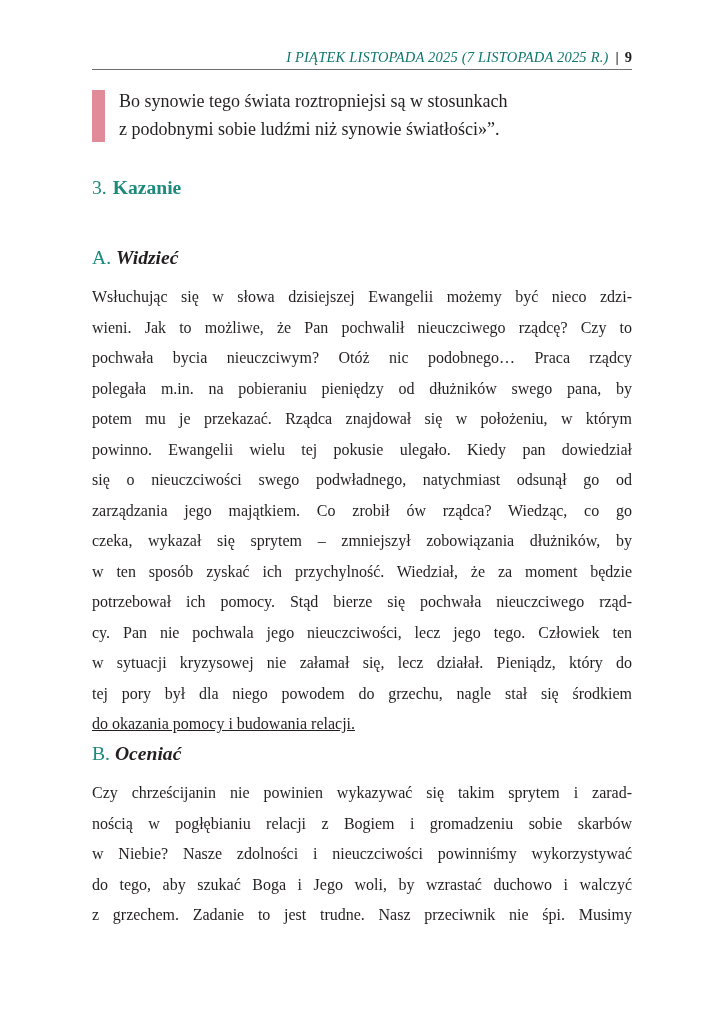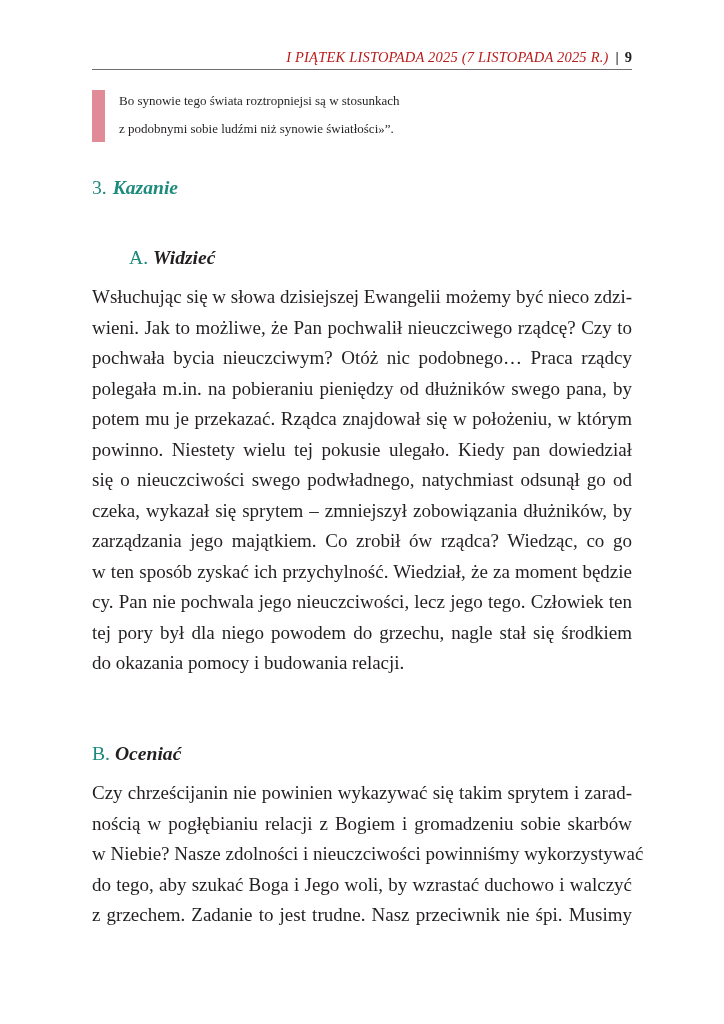--- a/index.html
+++ b/index.html
@@ -53,37 +53,36 @@
       top: 3px;
       width: 13px;
       height: 52px;
       background: #e18b98;
     }
     .quote-text {
       position: absolute;
       left: 27px;
       top: 0;
       width: 520px;
-      font-size: 13px;
+      font-size: 18px;
       line-height: 28px;
       white-space: nowrap;
     }
     .section-heading {
       position: absolute;
       left: 92px;
       top: 175px;
       font-size: 19.6px;
       line-height: 26px;
       color: #1c8a7c;
     }
     .section-heading .num {
       margin-right: 6px;
     }
     .section-heading .title {
-      font-style: italic;
       font-weight: bold;
     }
     .sub-heading {
       position: absolute;
       left: 92px;
       font-size: 19.6px;
       line-height: 26px;
     }
     .sub-heading .letter {
       color: #1c8a7c;
@@ -91,69 +90,72 @@
     }
     .sub-heading .title {
       font-style: italic;
       font-weight: bold;
       color: #231f20;
     }
     .para {
       position: absolute;
       left: 92px;
       width: 540px;
-      font-size: 19px;
+      font-size: 16px;
       line-height: 30.5px;
     }
     .para .line {
       display: block;
       white-space: nowrap;
       text-align: justify;
       text-align-last: justify;
       height: 30.5px;
     }
     .para .line.last {
       text-align-last: left;
+      text-decoration: underline;
     }
   </style>
 </head>
 <body>
 
 <div class="running-header">
-  <span class="header-title" style="color: #b91c1c;">I PIĄTEK LISTOPADA 2025 (7 LISTOPADA 2025 R.)</span><span class="header-sep">|</span><span class="header-page">9</span>
+  <span class="header-title" style="color: #0f766e;">I PIĄTEK LISTOPADA 2025 (7 LISTOPADA 2025 R.)</span><span class="header-sep">|</span><span class="header-page">9</span>
 </div>
 
 <div class="quote-block">
   <div class="quote-bar" style="background: rgb(225, 139, 152);"></div>
   <div class="quote-text">
     <div>Bo synowie tego świata roztropniejsi są w stosunkach</div>
     <div>z podobnymi sobie ludźmi niż synowie światłości»”.</div>
   </div>
 </div>
 
 <div class="section-heading" style="color: rgb(28, 138, 124);">
   <span class="num">3.</span><span class="title">Kazanie</span>
 </div>
 
-<div class="sub-heading" style="top: 245px; margin-left: 37px;">
+<div class="sub-heading" style="top: 245px;">
   <span class="letter" style="color: rgb(28, 138, 124);">A.</span><span class="title">Widzieć</span>
 </div>
 
 <div class="para" style="top: 282px;" id="para-0">
     <span class="line">Wsłuchując się w słowa dzisiejszej Ewangelii możemy być nieco zdzi-</span>
     <span class="line">wieni. Jak to możliwe, że Pan pochwalił nieuczciwego rządcę? Czy to</span>
     <span class="line">pochwała bycia nieuczciwym? Otóż nic podobnego… Praca rządcy</span>
     <span class="line">polegała m.in. na pobieraniu pieniędzy od dłużników swego pana, by</span>
     <span class="line">potem mu je przekazać. Rządca znajdował się w położeniu, w którym</span>
-    <span class="line">powinno. Niestety wielu tej pokusie ulegało. Kiedy pan dowiedział</span>
+    <span class="line">powinno. Ewangelii wielu tej pokusie ulegało. Kiedy pan dowiedział</span>
     <span class="line">się o nieuczciwości swego podwładnego, natychmiast odsunął go od</span>
+    <span class="line">zarządzania jego majątkiem. Co zrobił ów rządca? Wiedząc, co go</span>
     <span class="line">czeka, wykazał się sprytem – zmniejszył zobowiązania dłużników, by</span>
-    <span class="line">zarządzania jego majątkiem. Co zrobił ów rządca? Wiedząc, co go</span>
     <span class="line">w ten sposób zyskać ich przychylność. Wiedział, że za moment będzie</span>
+    <span class="line">potrzebował ich pomocy. Stąd bierze się pochwała nieuczciwego rząd-</span>
     <span class="line">cy. Pan nie pochwala jego nieuczciwości, lecz jego tego. Człowiek ten</span>
+    <span class="line">w sytuacji kryzysowej nie załamał się, lecz działał. Pieniądz, który do</span>
     <span class="line">tej pory był dla niego powodem do grzechu, nagle stał się środkiem</span>
     <span class="line last">do okazania pomocy i budowania relacji.</span>
   </div>
 
 <div class="sub-heading" style="top: 741px;">
   <span class="letter" style="color: rgb(28, 138, 124);">B.</span><span class="title">Oceniać</span>
 </div>
 
 <div class="para" style="top: 778px;" id="para-1">
     <span class="line">Czy chrześcijanin nie powinien wykazywać się takim sprytem i zarad-</span>

